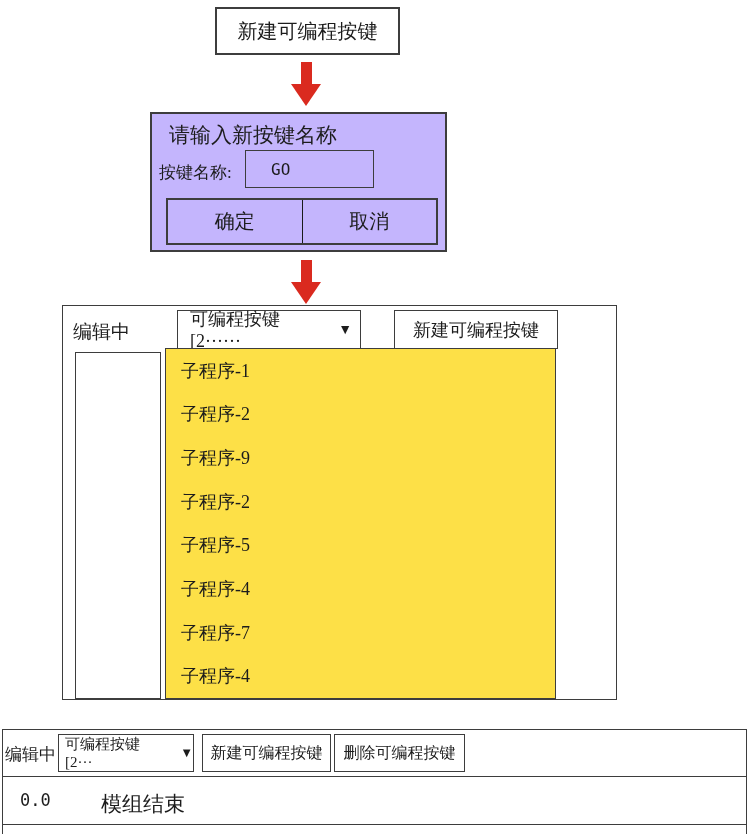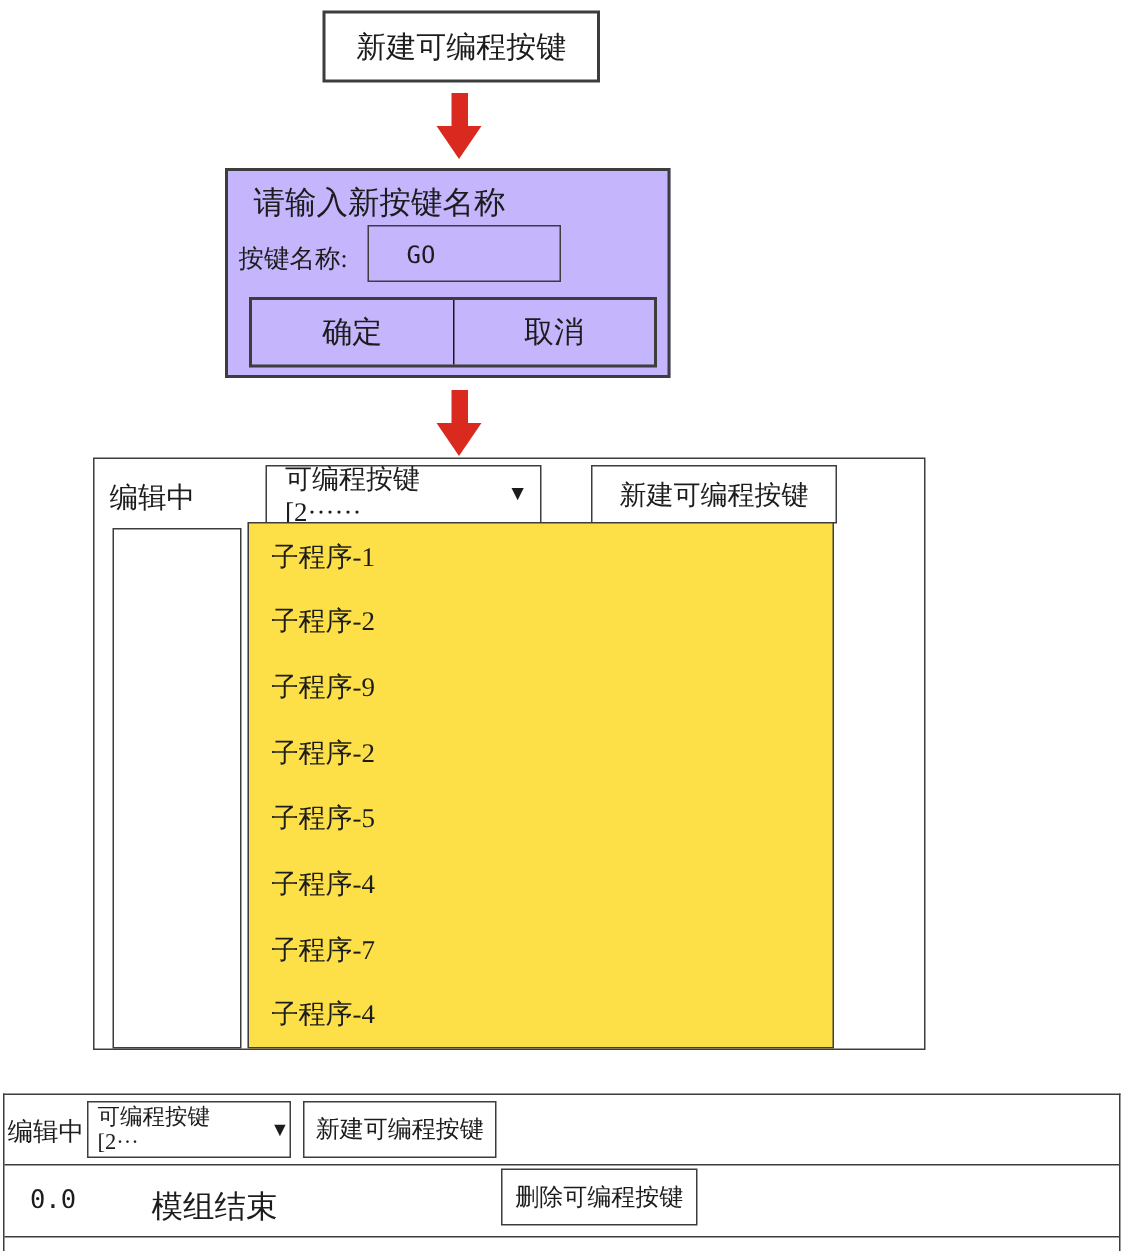--- a/index.html
+++ b/index.html
@@ -84,21 +84,21 @@
     position:absolute; left:55px; top:4px; width:136px; height:38px;
     border:1.5px solid var(--ink); box-sizing:border-box;
     display:flex; align-items:center; padding-left:6px; font-size:15px;gap:16px;
   }
   .bb-combo .chev { margin-left:2px; font-size:13px; }
   .bb-btn {
     position:absolute; top:4px; height:38px; border:1.5px solid var(--ink);
     box-sizing:border-box; display:flex; align-items:center; justify-content:center; font-size:16px;
   }
   .bb-btn-new { left:199px; width:129px; }
-  .bb-btn-del { left:331px; width:131px;margin-top:45px; }
+  .bb-btn-del { left:331px; width:131px; }
   .bb-row2 { position:relative; height:47px; border-bottom:1.5px solid var(--ink); }
   .bb-line {
     position:absolute; left:17px; top:13px;
     font-family:"DejaVu Sans Mono","Liberation Mono",monospace; font-size:17px;
   }
   .bb-end { position:absolute; left:98px; top:13px; font-size:21px; }
   .bb-row3 { height:10px; }
 </style>
 </head>
 <body>

